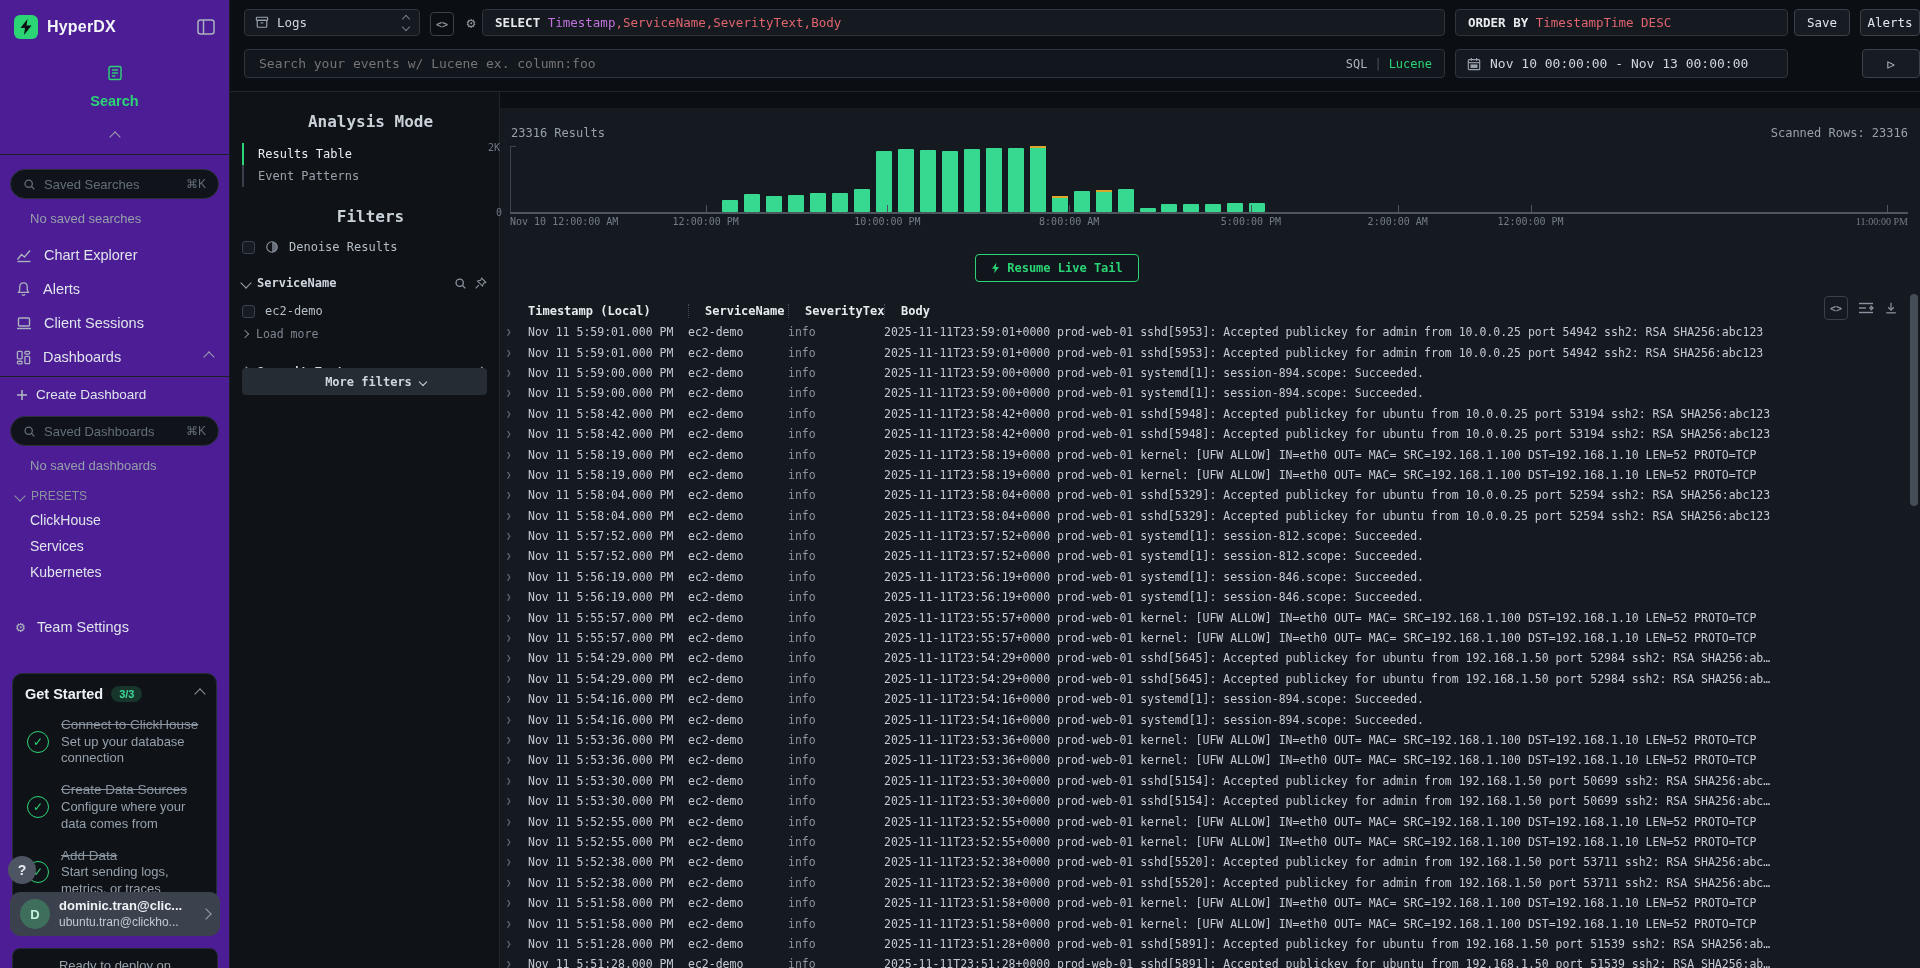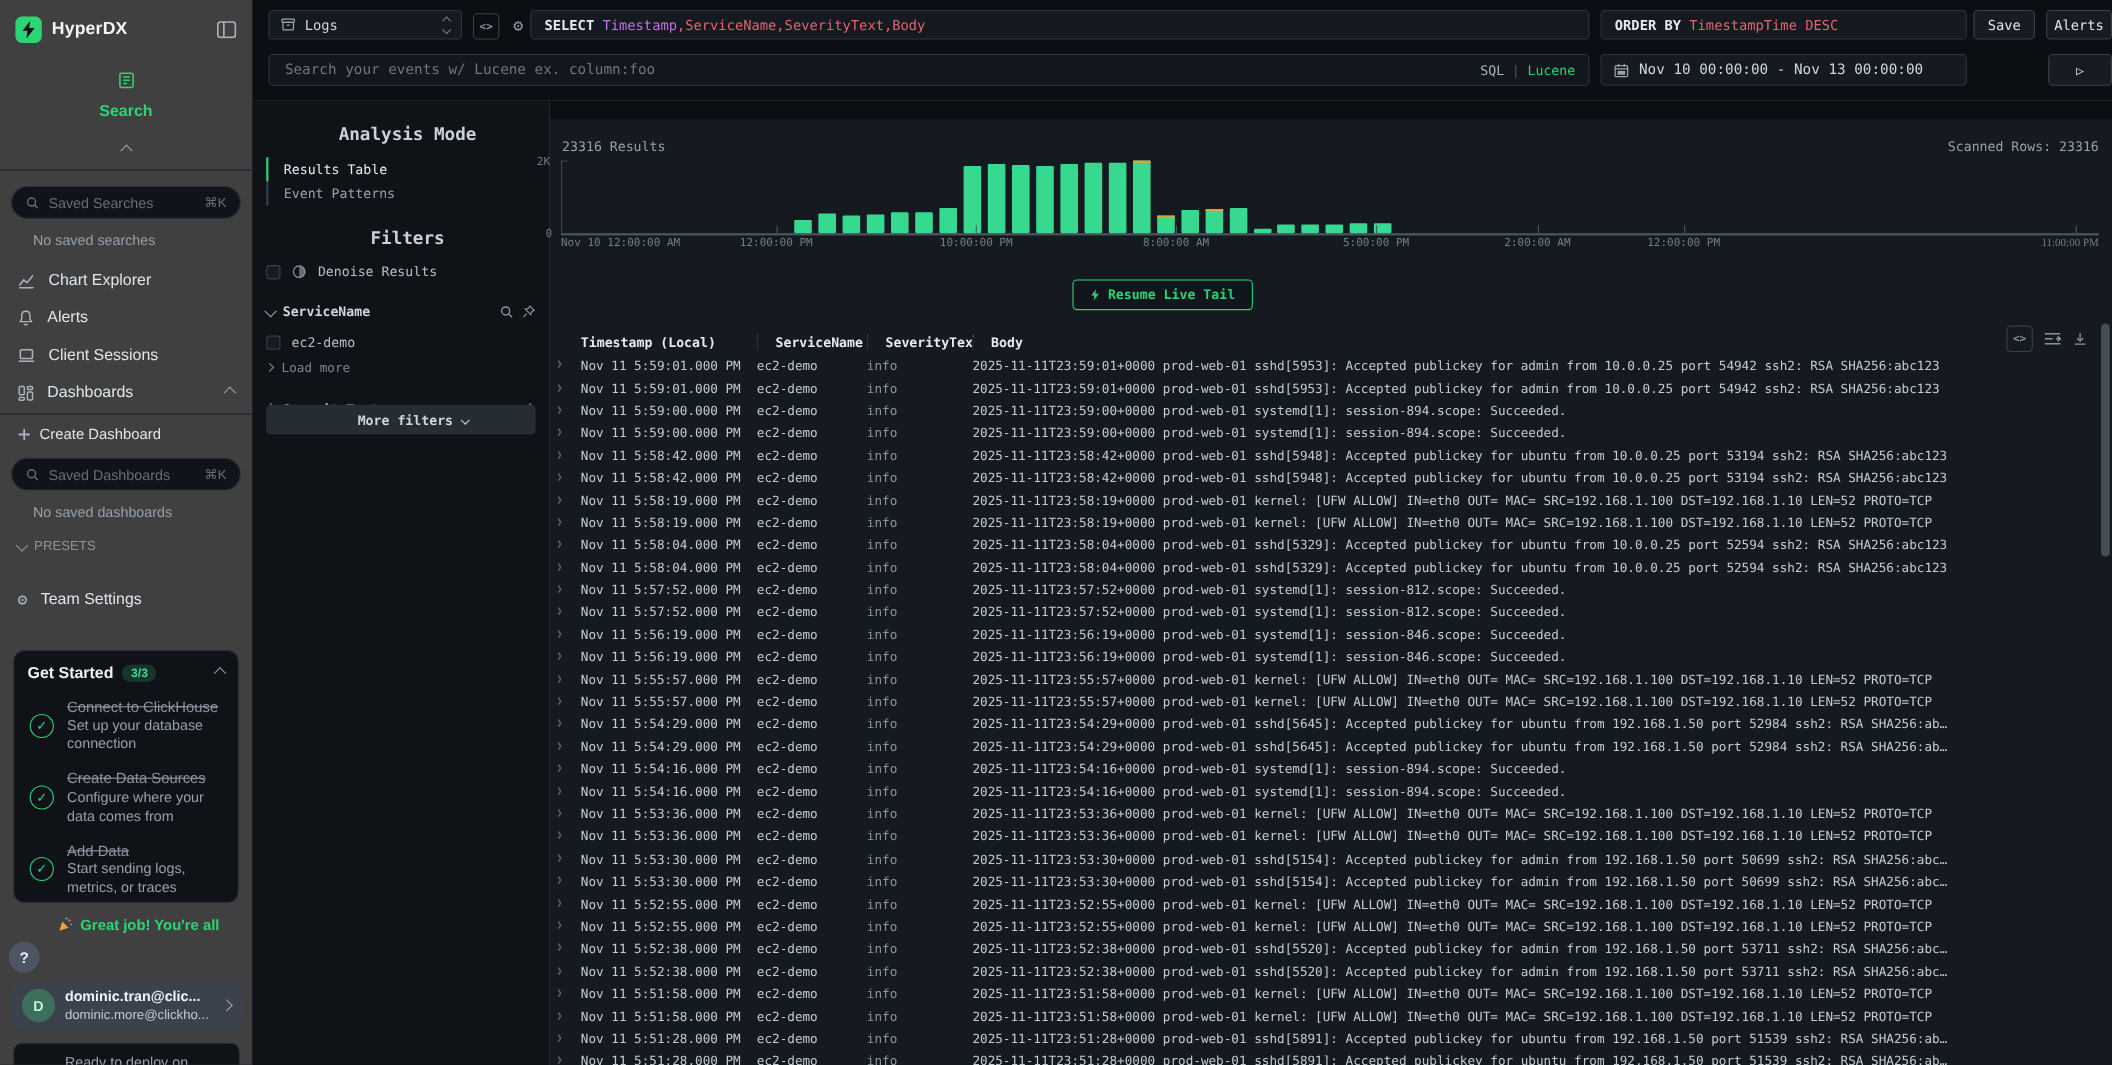--- a/index.html
+++ b/index.html
@@ -5,21 +5,21 @@
   html,body{margin:0;padding:0;width:1920px;height:968px;overflow:hidden;background:#0b0e12;
     font-family:"Liberation Sans",sans-serif;color:#d7dee6;}
   .mono{font-family:"DejaVu Sans Mono",monospace;}
   svg{display:block;}
   .chv{display:inline-block;width:7px;height:7px;border-right:1.5px solid currentColor;border-bottom:1.5px solid currentColor;}
   .chv.down{transform:rotate(45deg);}
   .chv.up{transform:rotate(-135deg);}
   .chv.right{transform:rotate(-45deg);}
 
   
-  #sidebar{position:absolute;left:0;top:0;width:230px;height:968px;background:#404040;
+  #sidebar{position:absolute;left:0;top:0;width:230px;height:968px;background:#4c1d95;
     border-right:1px solid #1c2128;box-sizing:border-box;overflow:hidden;}
   .sb-head{display:flex;align-items:center;padding:15px 14px 13px;}
   .logo-box{width:24px;height:24px;border-radius:6px;background:#2bd576;display:flex;align-items:center;justify-content:center;}
   .brand{font-size:16px;font-weight:bold;margin-left:9px;letter-spacing:.2px;color:#f2f5f8;}
   .spacer{flex:1;}
   .sb-section-head{display:flex;align-items:center;gap:12px;padding:13px 16px;border-bottom:1px solid #1b2127;color:#2bd576;flex-direction:column;}
   .sb-section-head .lbl{font-size:14.5px;font-weight:bold;}
   .pill{display:flex;align-items:center;gap:8px;margin:14px 10px 0;height:30px;border-radius:16px;
     background:#10141a;border:1px solid #2a3038;padding:0 12px;box-sizing:border-box;color:#646e79;}
   .pill .ph{font-size:13px;flex:1;}
@@ -219,20 +219,25 @@
     </span>
     <span class="ph">Saved Dashboards</span>
     <span class="kbd">⌘K</span>
   </div>
   <div class="sb-empty">No saved dashboards</div>
 
   <div class="presets-label">
     <span class="chv down"></span>
     <span>PRESETS</span>
   </div>
+  <div id="preset-list">
+      <div class="preset-item">ClickHouse</div>
+      <div class="preset-item">Services</div>
+      <div class="preset-item">Kubernetes</div>
+    </div>
 
   <div class="sb-item team">
     <span class="ic mono" style="font-size:15px">⚙</span>
     <span>Team Settings</span>
   </div>
 
   <div class="gs-card">
     <div class="gs-head">
       <span class="gs-title">Get Started</span>
       <span class="badge">3/3</span>
@@ -279,21 +284,21 @@
   <div class="help-btn">
       <span>?</span>
     </div>
 
   <div class="user-pill">
     <span class="avatar">
         <span>D</span>
       </span>
     <span style="flex:1;overflow:hidden">
       <div class="user-name">dominic.tran@clic...</div>
-      <div class="user-mail">dominic.more@clickho...</div>
+      <div class="user-mail">ubuntu.tran@clickho...</div>
     </span>
     <span class="chv right" style="color:#9aa3ad"></span>
   </div>
 
   <div class="ready-card">
     <span>Ready to deploy on</span>
   </div>
 </div>
 
 <div id="topbar">

